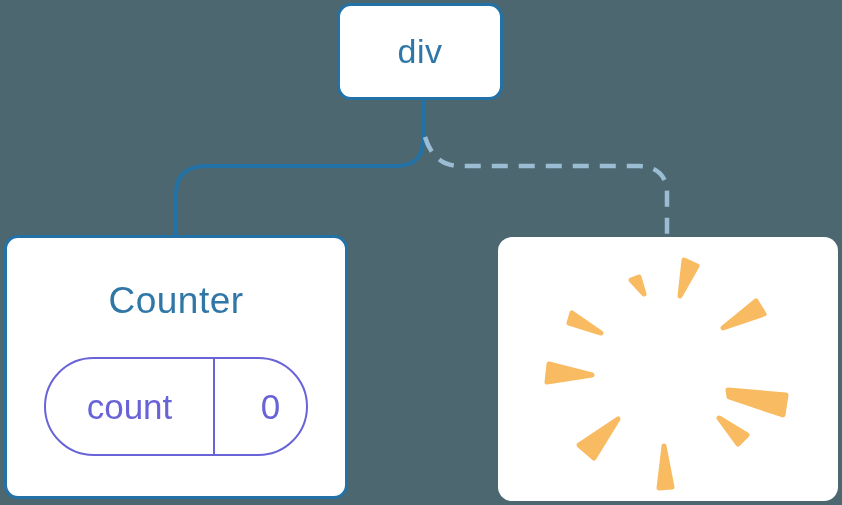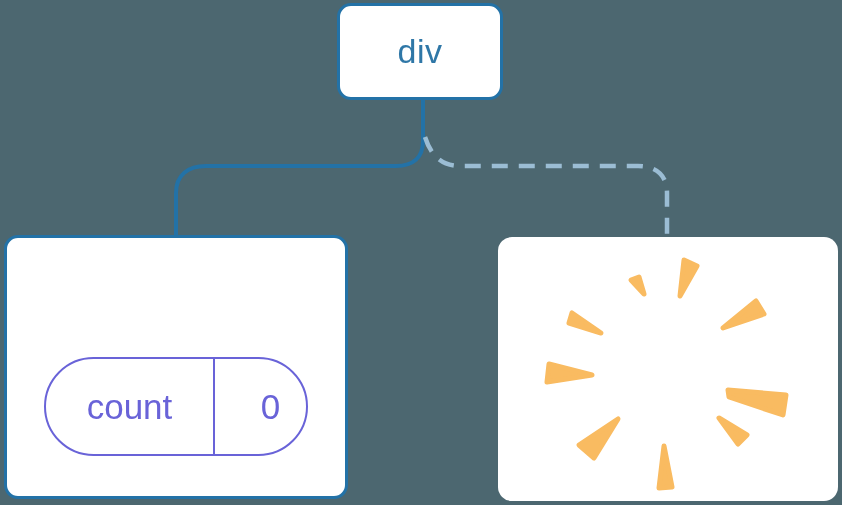--- a/index.html
+++ b/index.html
@@ -111,20 +111,21 @@
   <svg class="connectors" viewBox="0 0 842 505" xmlns="http://www.w3.org/2000/svg">
     <path class="edge-solid" d="M 423 100 L 423 141 C 423 158 413 166 396 166 L 206 166 C 188 166 176 175 176 193 L 176 236"></path>
     <path class="edge-dashed" d="M 425 137 C 431 156 442 166 460 166 L 638 166 C 656 166 667 175 667 193 L 667 238"></path>
   </svg>
 
   <div class="node-div">
     <span>div</span>
   </div>
 
   <div class="card counter-card">
+    <div class="card-title">Counter</div>
     <div class="pill">
       <span class="pill-key">count</span>
       <span class="pill-val">0</span>
     </div>
   </div>
 
   <div class="card poof-card">
     <svg class="poof-svg" viewBox="0 0 340 264" xmlns="http://www.w3.org/2000/svg">
       <polygon class="spark" points="133,43 141,40 146,57"></polygon>
       <polygon class="spark" points="186,23 199,29 182,59"></polygon>

